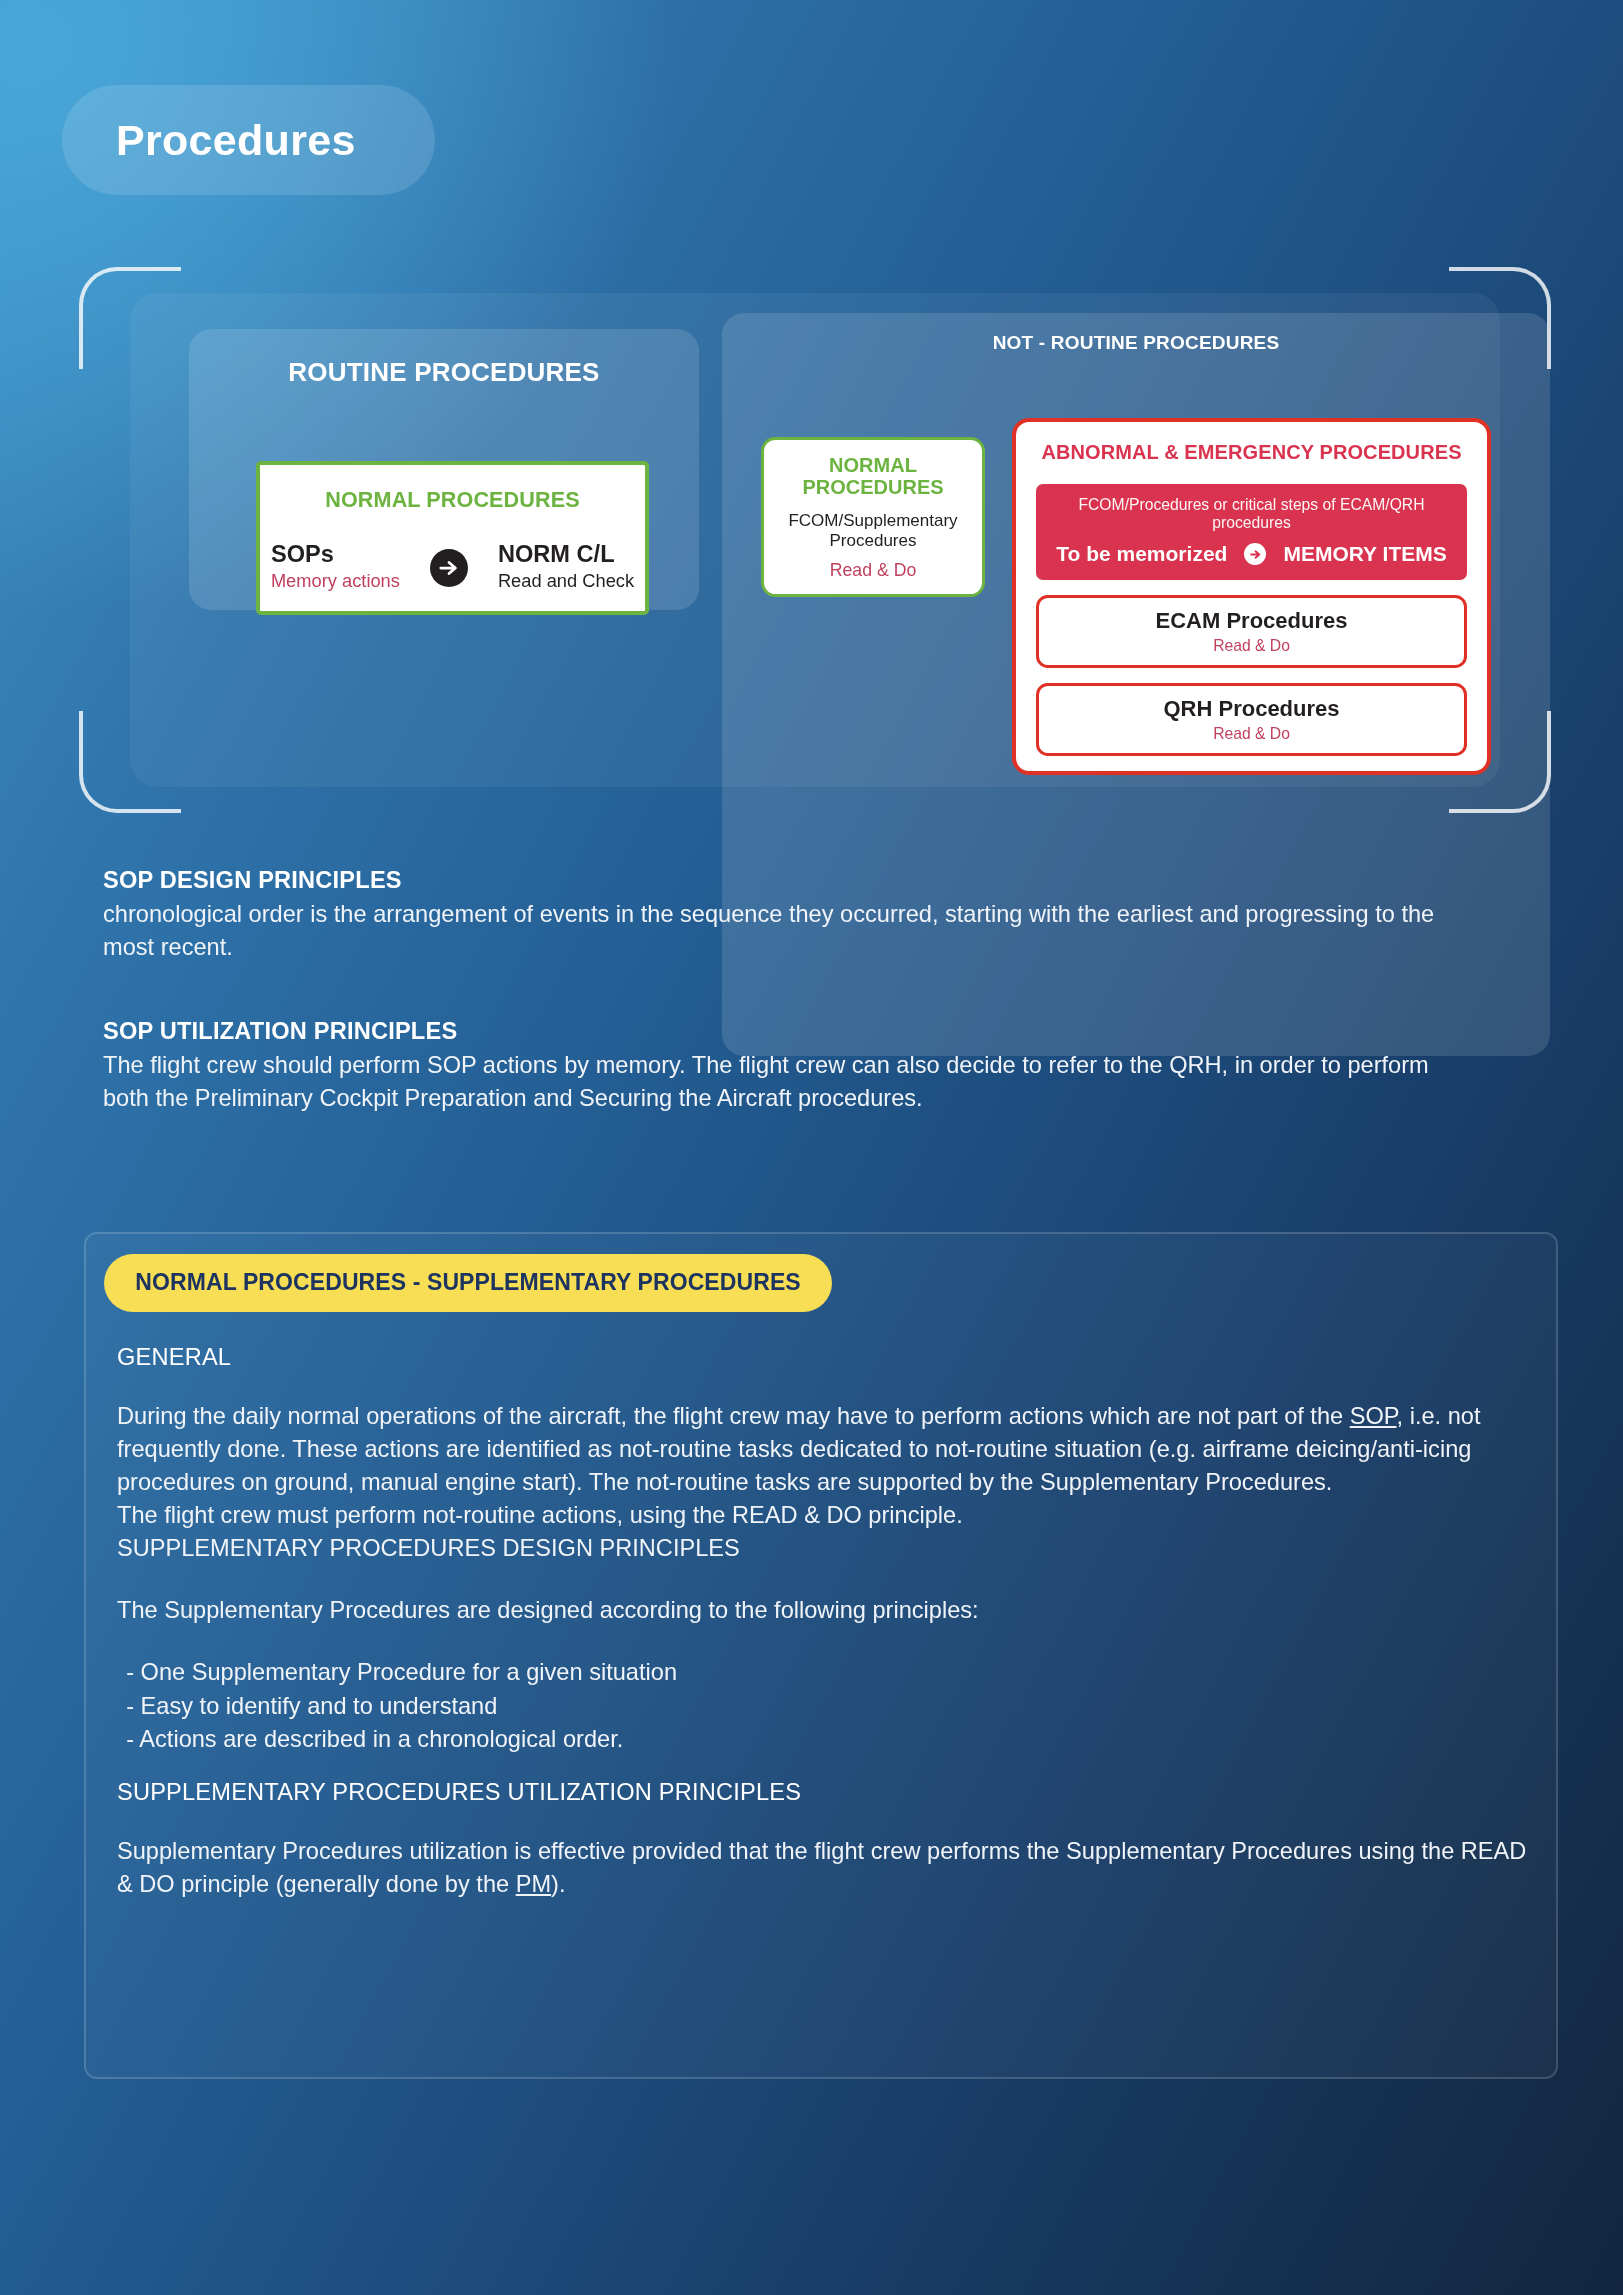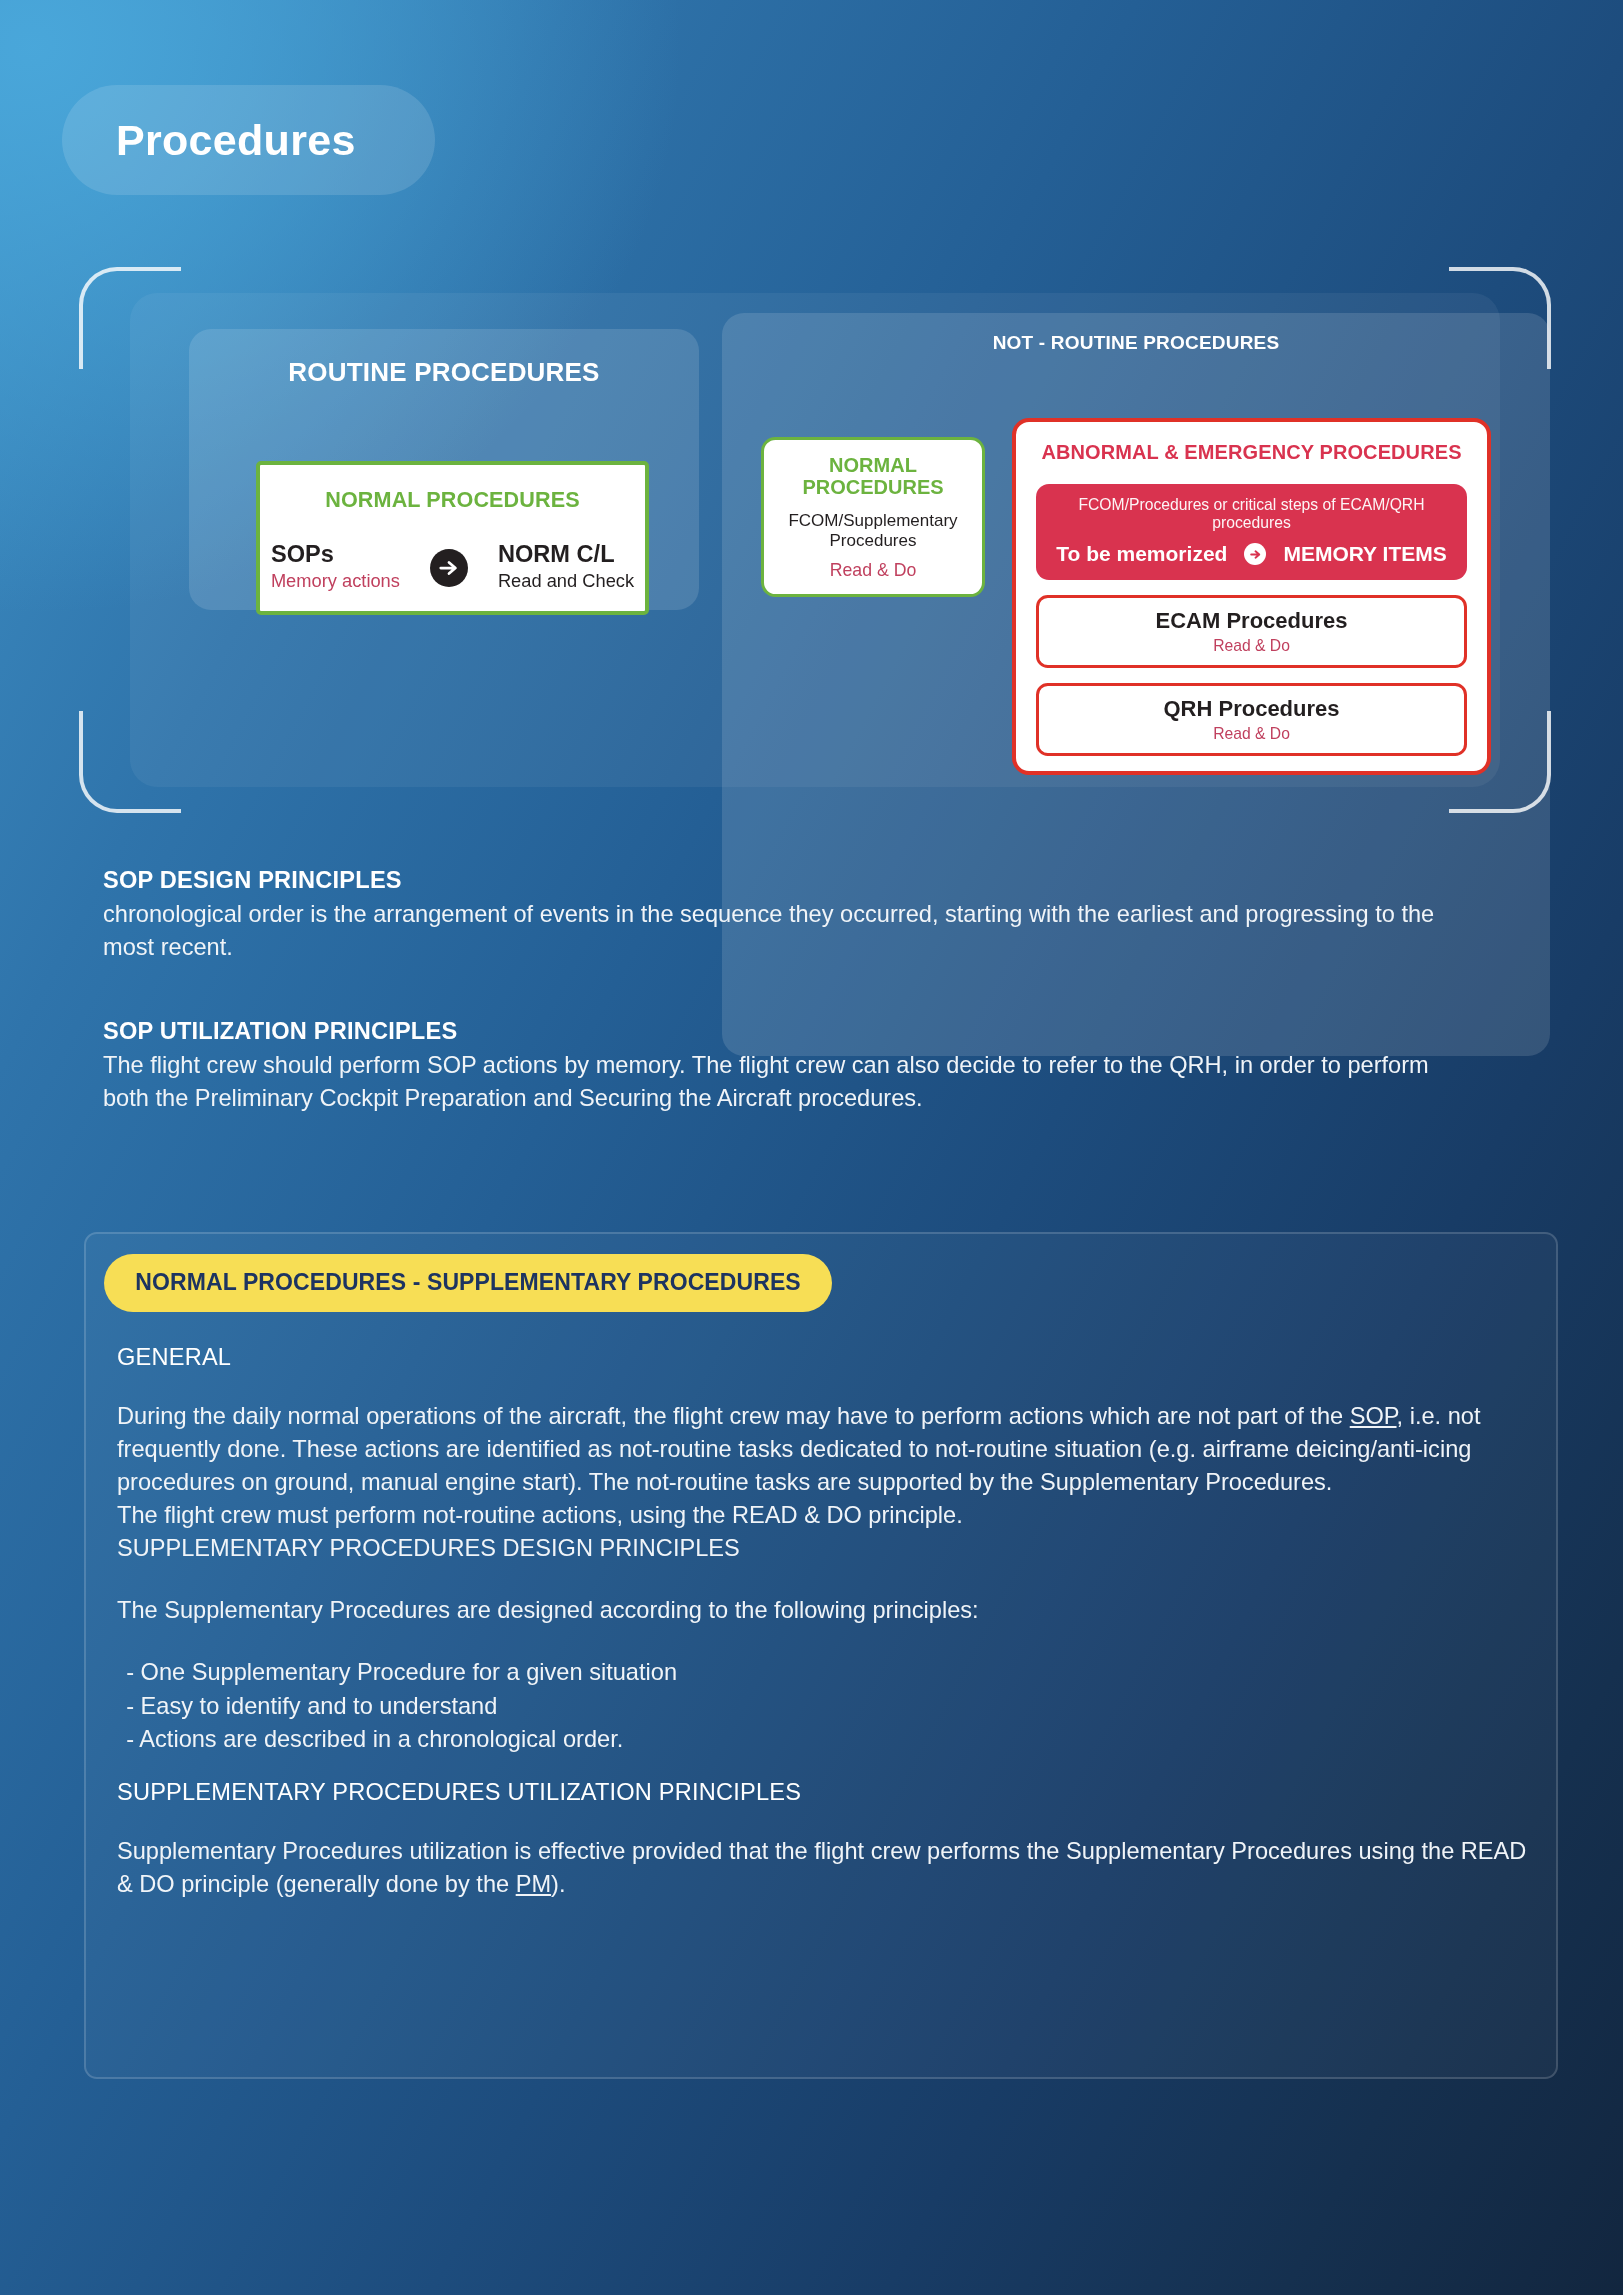--- a/index.html
+++ b/index.html
@@ -166,21 +166,21 @@
   .card-red .hdr {
     color: #d9334f;
     font-size: 20px;
     font-weight: 700;
     margin-top: 19.6px;
     letter-spacing: 0.1px;
   }
   .memory-band {
     margin: 19.6px 19.6px 0 19.6px;
     background: #d9334f;
-    border-radius: 13px;
+    border-radius: 7px;
     padding: 11.8px 6.5px 14.4px 6.5px;
   }
   .memory-band .line1 { color: #ffffff; font-size: 15.7px; opacity: 0.95; }
   .memory-band .line2 {
     display: flex; align-items: center; justify-content: center; gap: 17px;
     margin-top: 10.5px;
   }
   .memory-band .line2 .lbl { color: #ffffff; font-size: 21px; font-weight: 700; }
   .mem-arrow {
     width: 22px; height: 22px; border-radius: 50%;

